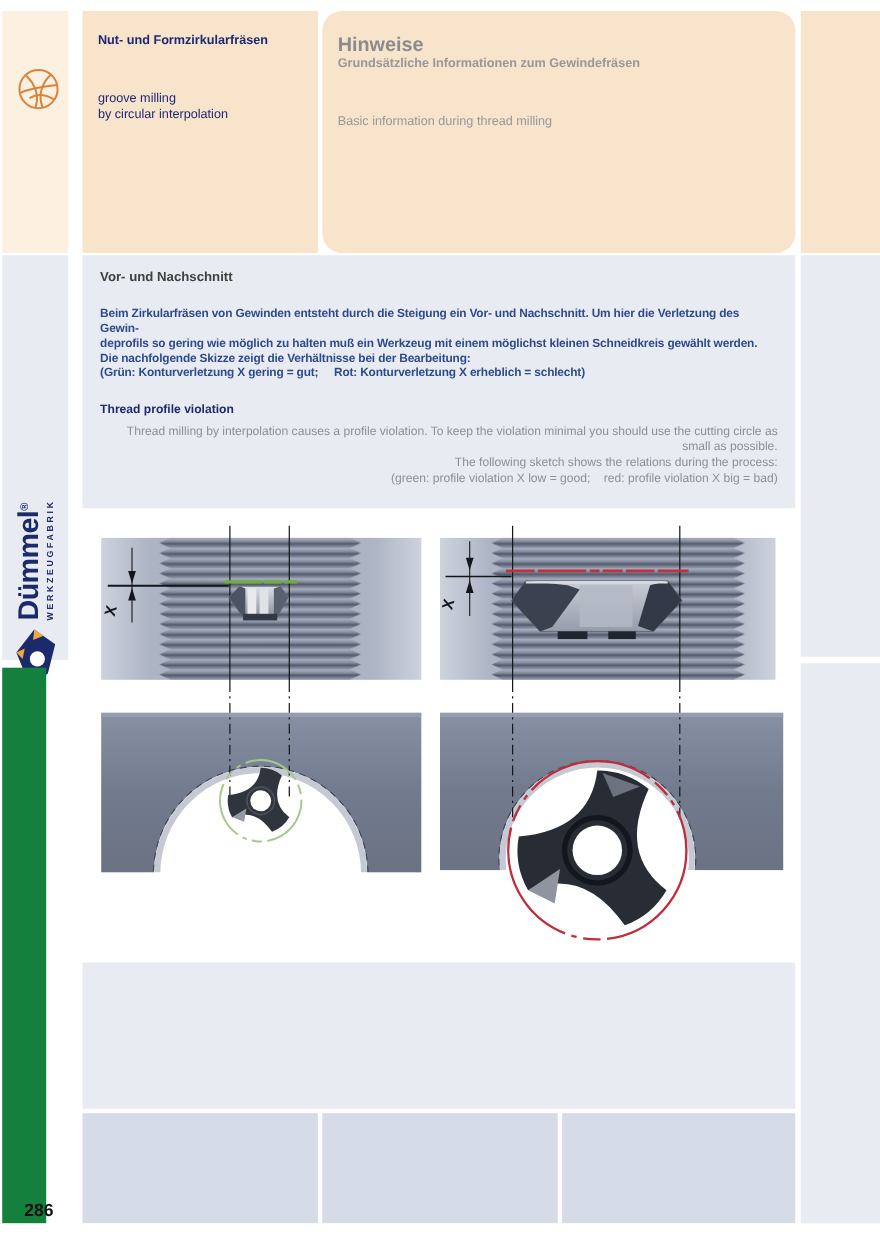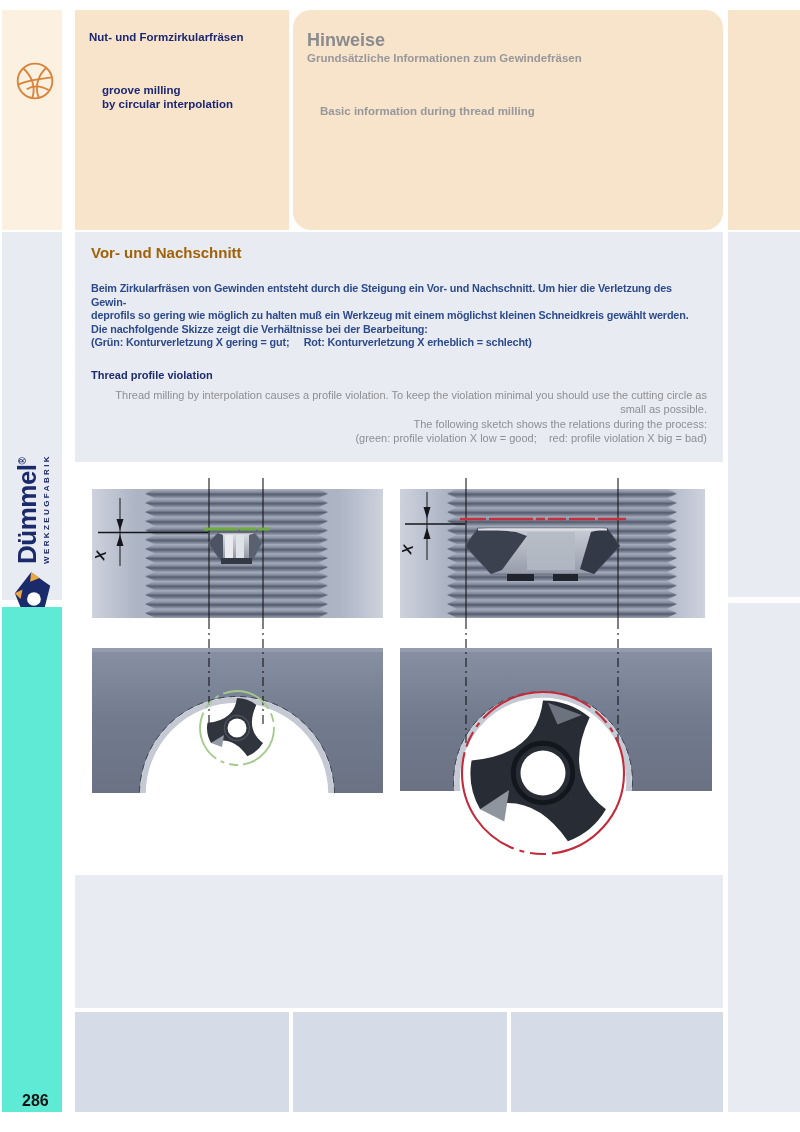--- a/index.html
+++ b/index.html
@@ -7,45 +7,45 @@
         font-family:"Liberation Sans",sans-serif;}
   .panel{position:absolute;}
   .peach{background:#f8e3cb;}
   .peach-light{background:#fcf0e1;}
   .blue{background:#e8ebf2;}
   .blue-dark{background:#d6dbe8;}
 
   
   .sb-top{left:2px;top:10px;width:60px;height:220px;}
   .sb-brand{left:2px;top:232px;width:60px;height:368px;}
-  .sb-bottom{left:2px;top:607px;width:60px;height:505px;background:#5eead4;}
+  .sb-bottom{left:2px;top:607px;width:40px;height:505px;background:#15803d;}
   .globe{position:absolute;left:12px;top:50px;}
   .brand-rot{position:absolute;left:8px;top:332px;width:162px;height:52px;
              transform:rotate(-90deg);transform-origin:top left;color:#1b2a6b;}
   .brand-big{font-size:26px;font-weight:bold;line-height:26px;letter-spacing:-0.5px;}
   .brand-big sup{font-size:10px;}
   .brand-small{font-size:8px;font-weight:bold;letter-spacing:2.4px;margin-top:2px;}
   .logo-mark{position:absolute;left:10px;top:338px;}
   .page-num{position:absolute;left:20px;bottom:2px;font-size:16px;font-weight:bold;color:#141414;}
 
   
   .hdr-product{left:75px;top:10px;width:214px;height:220px;padding:0;}
   .hdr-hints{left:293px;top:10px;width:430px;height:220px;border-radius:18px;}
   .rt-top{left:728px;top:10px;width:72px;height:220px;}
   .hdr-inner{padding:20px 0 0 14px;}
   .t-navy{color:#1d2875;}
   .t-gray{color:#8a8b8e;}
   .t-gray2{color:#97989b;}
   .hdr-title{font-size:18px;font-weight:bold;margin:0;}
   .hdr-sub{font-size:11.5px;font-weight:bold;white-space:pre-line;line-height:14px;}
-  .hdr-sub2{font-size:11.5px;font-weight:bold;margin-top:39px;white-space:pre-line;line-height:14px;margin-left:13px;}
+  .hdr-sub2{font-size:11.5px;font-weight:normal;margin-top:39px;white-space:pre-line;line-height:14px;}
 
   
   .content{left:75px;top:232px;width:648px;height:230px;box-sizing:border-box;padding:12px 16px;}
-  .content h1{font-size:15px;font-weight:bold;color:#a16207;margin:0;}
+  .content h1{font-size:12px;font-weight:bold;color:#404040;margin:0;}
   .body-de{margin-top:21px;font-size:10.8px;font-weight:bold;letter-spacing:-0.15px;
            color:#2d4b8c;line-height:13.5px;white-space:pre-line;}
   .sub-en{margin-top:19px;font-size:11px;font-weight:bold;color:#1d2b6e;}
   .body-en{margin-top:7px;font-size:11px;color:#8d8f93;line-height:14.5px;white-space:pre-line;text-align:right;}
 
   .diagram{position:absolute;left:75px;top:462px;width:648px;height:413px;}
   .lower-blue{left:75px;top:875px;width:648px;height:133px;}
   .f1{left:75px;top:1012px;width:214px;height:100px;}
   .f2{left:293px;top:1012px;width:214px;height:100px;}
   .f3{left:511px;top:1012px;width:212px;height:100px;}

